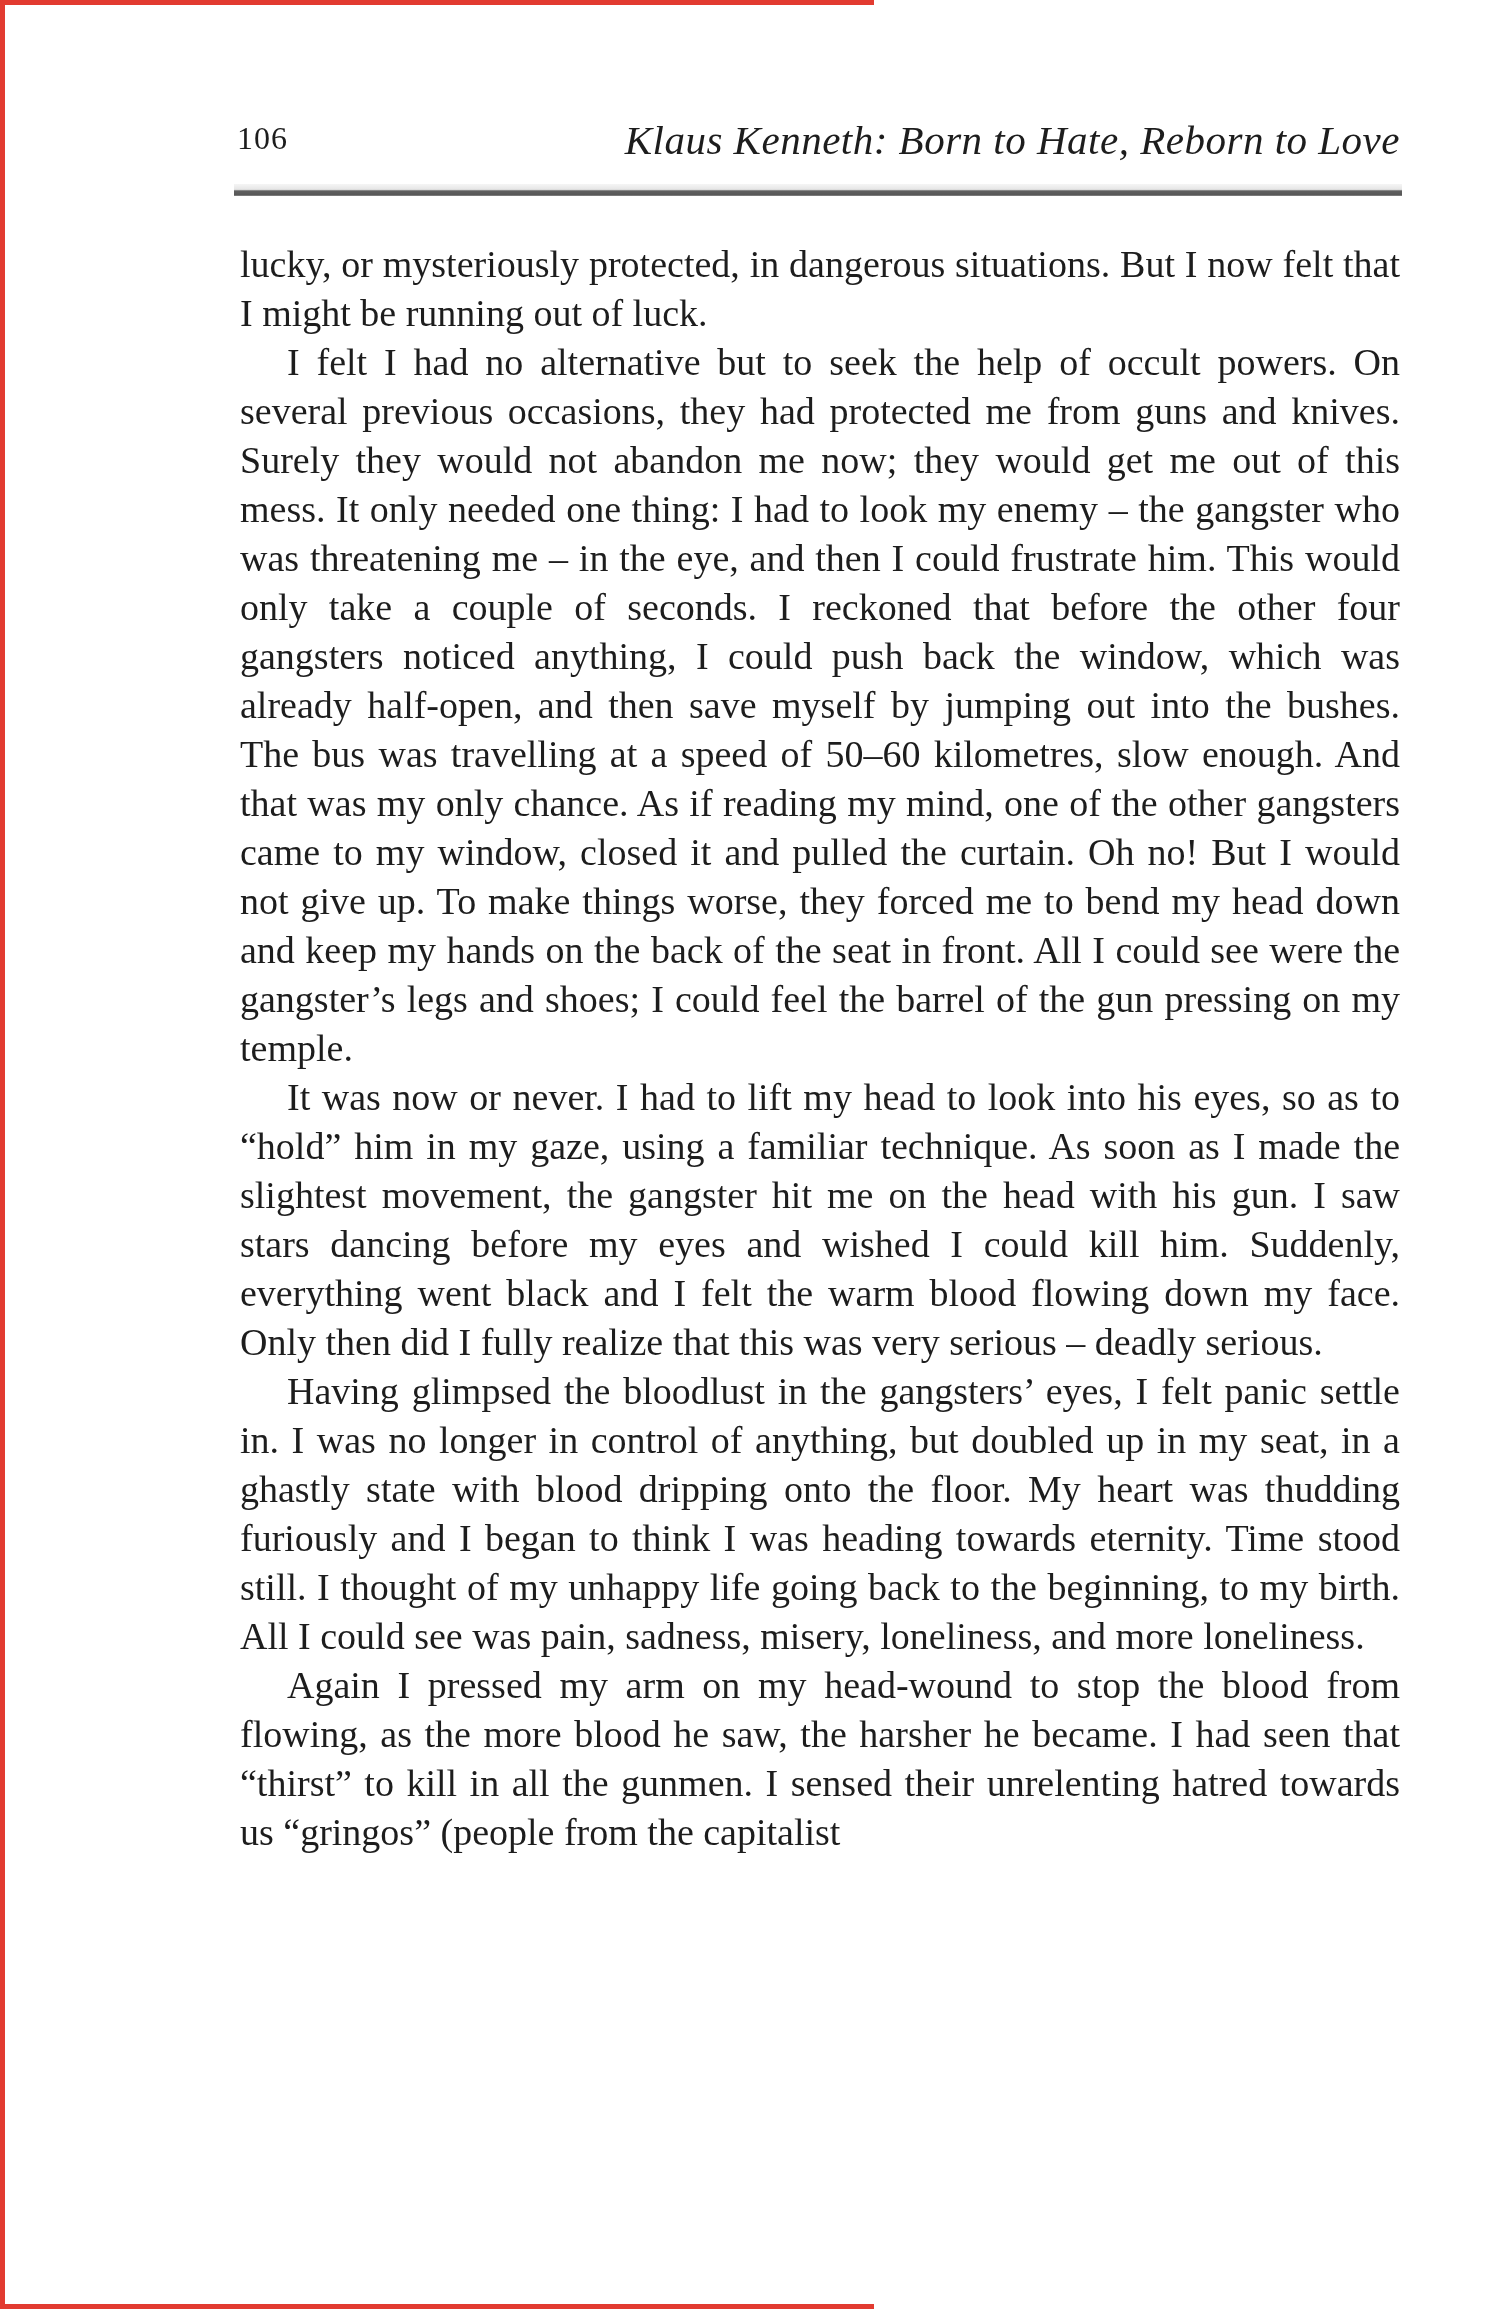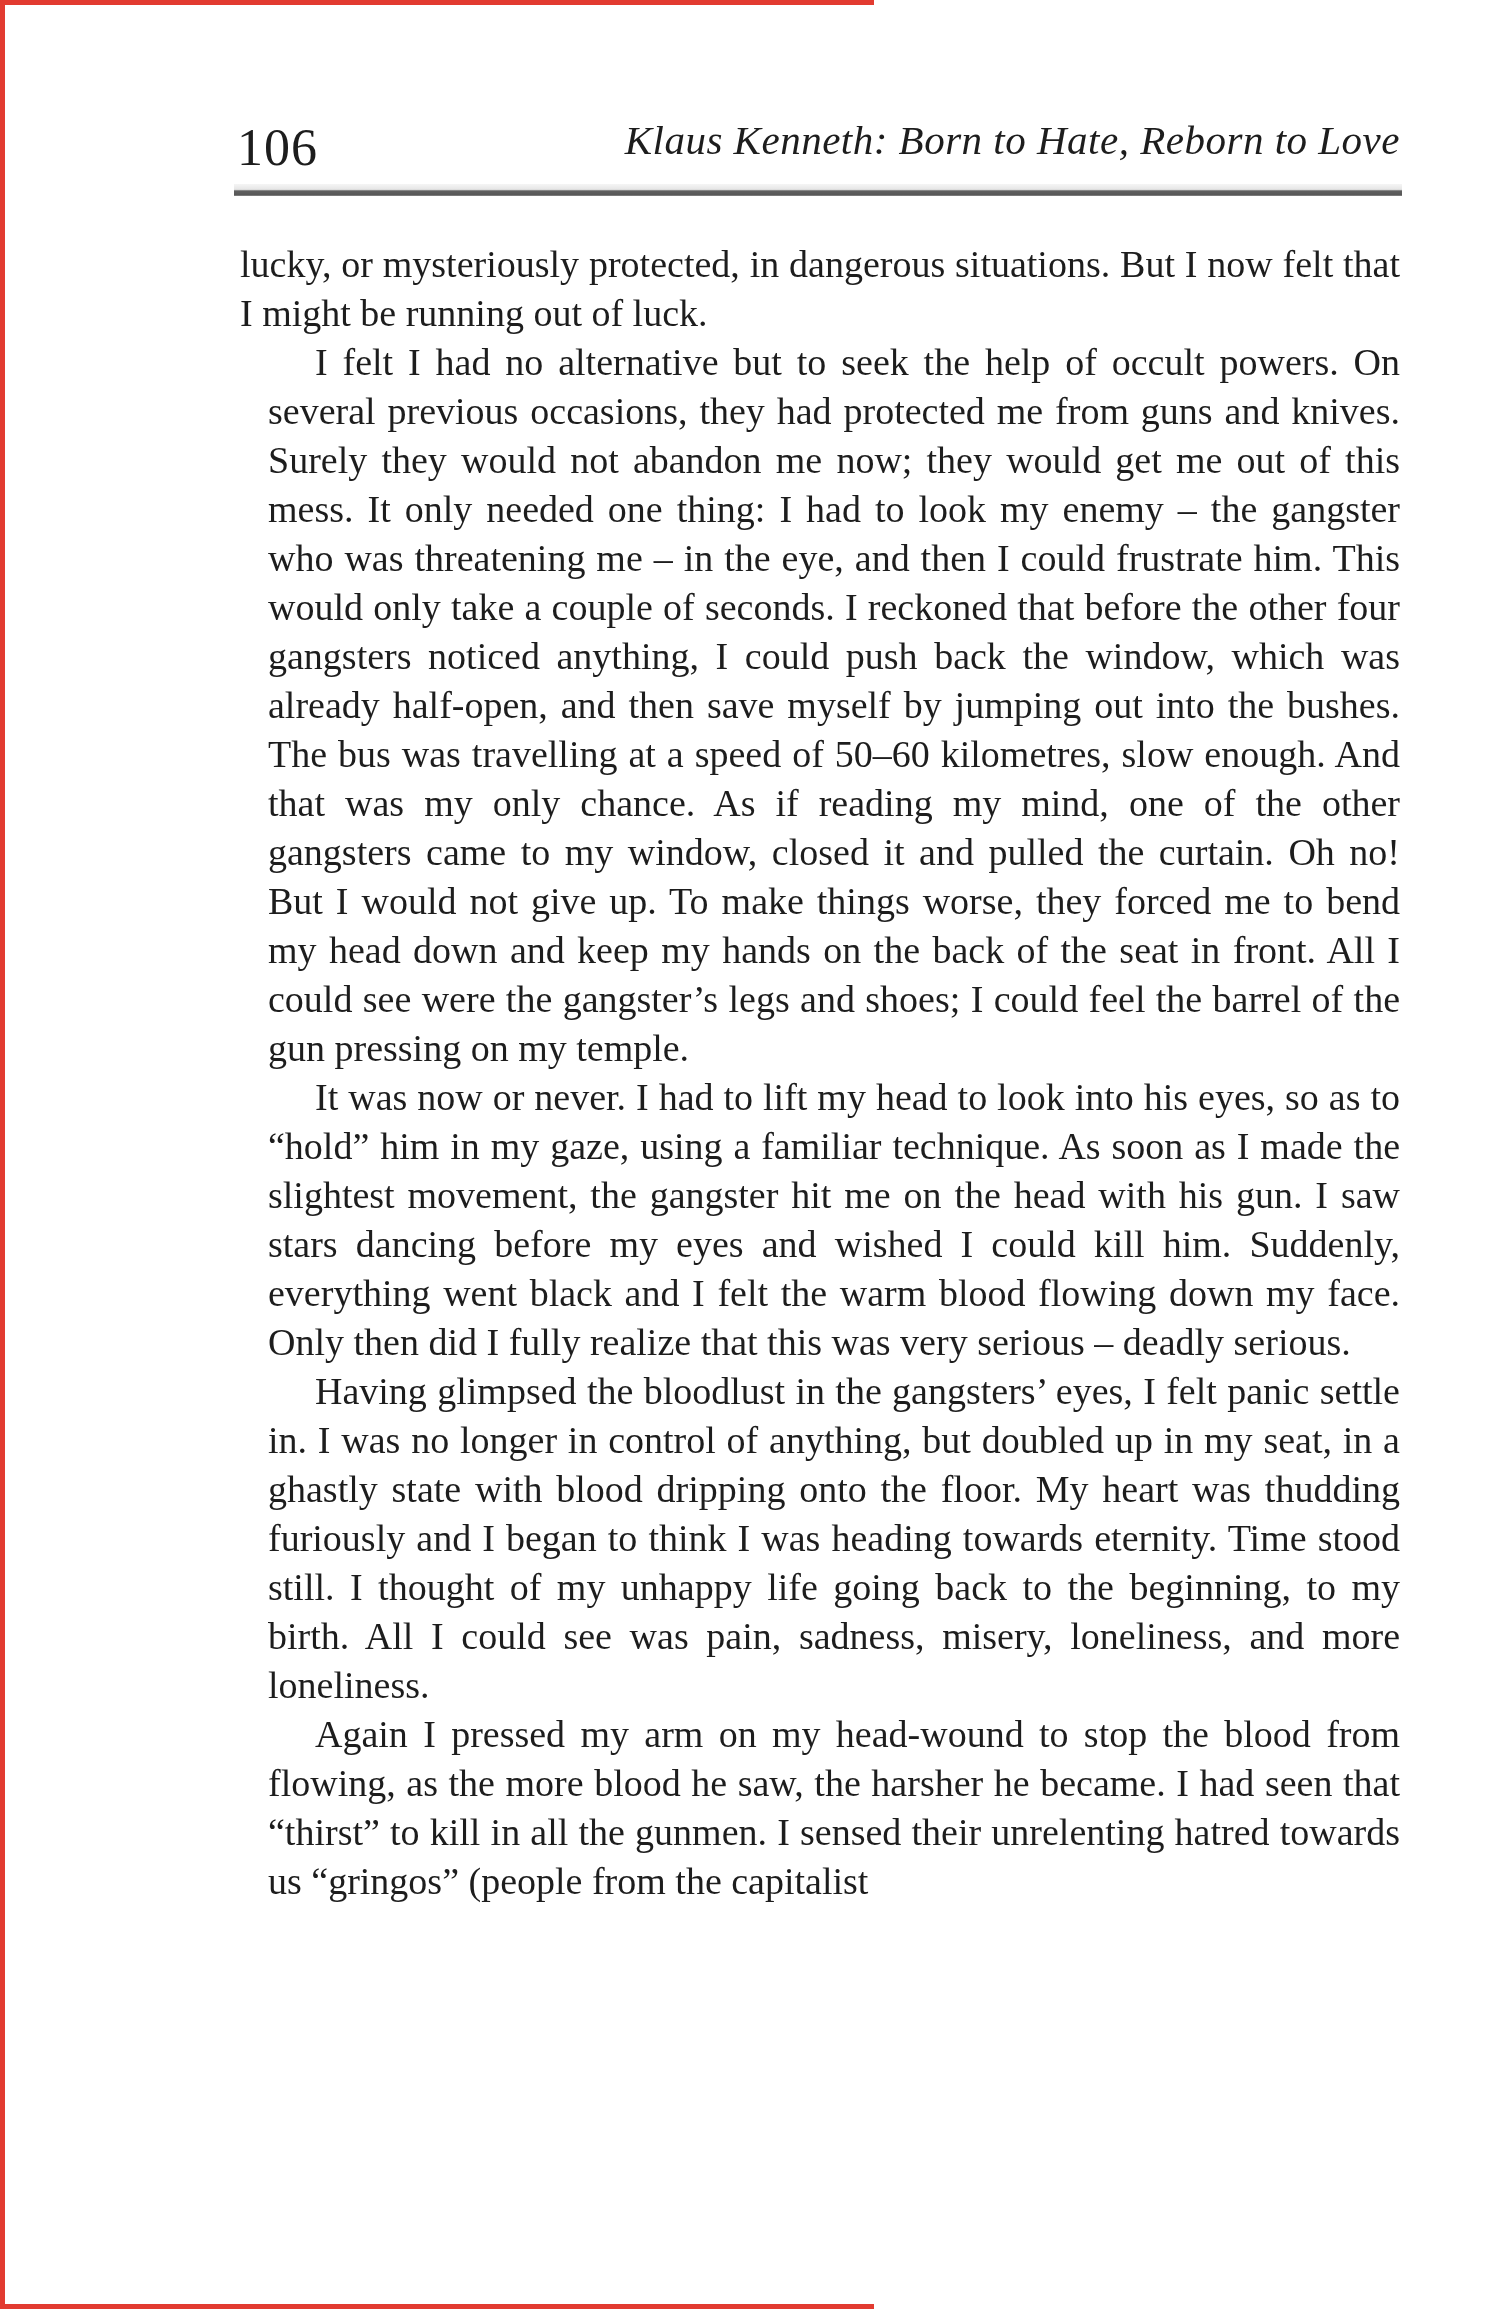--- a/index.html
+++ b/index.html
@@ -18,21 +18,21 @@
     color:var(--ink);
     overflow:hidden;
   }
   
   .edge-top{position:absolute;left:0;top:0;width:874px;height:5px;background:var(--edge-mark);}
   .edge-left{position:absolute;left:0;top:0;width:5px;height:2309px;background:var(--edge-mark);}
   .edge-bottom{position:absolute;left:0;bottom:0;width:874px;height:5px;background:var(--edge-mark);}
   
   .folio{
     position:absolute;left:237px;top:122px;
-    font-size:52px;line-height:1;
+    font-size:32px;line-height:1;
     letter-spacing:1px;
   }
   .running-title{
     position:absolute;right:100px;top:118px;
     font-style:italic;
     font-size:41px;line-height:1.1;
     letter-spacing:0.5px;
     white-space:nowrap;
   }
   .header-rule{
@@ -43,21 +43,21 @@
       var(--rule-dark) 58%, #585858 88%, #8a8a8a 100%);
   }
   
   .body-text{
     position:absolute;left:240px;top:240px;width:1160px;
     font-size:38px;line-height:49px;
     text-align:justify;
     text-rendering:optimizeLegibility;
   }
   .para{margin:0;padding:0;}
-  .para.indent{text-indent:47px;margin-left:28px;}
+  .para.indent{text-indent:47px;}
 </style>
 </head>
 <body>
 
 <div class="page">
   <div class="edge-top"></div>
   <div class="edge-left"></div>
   <div class="edge-bottom"></div>
 
   <div class="folio">106</div>

